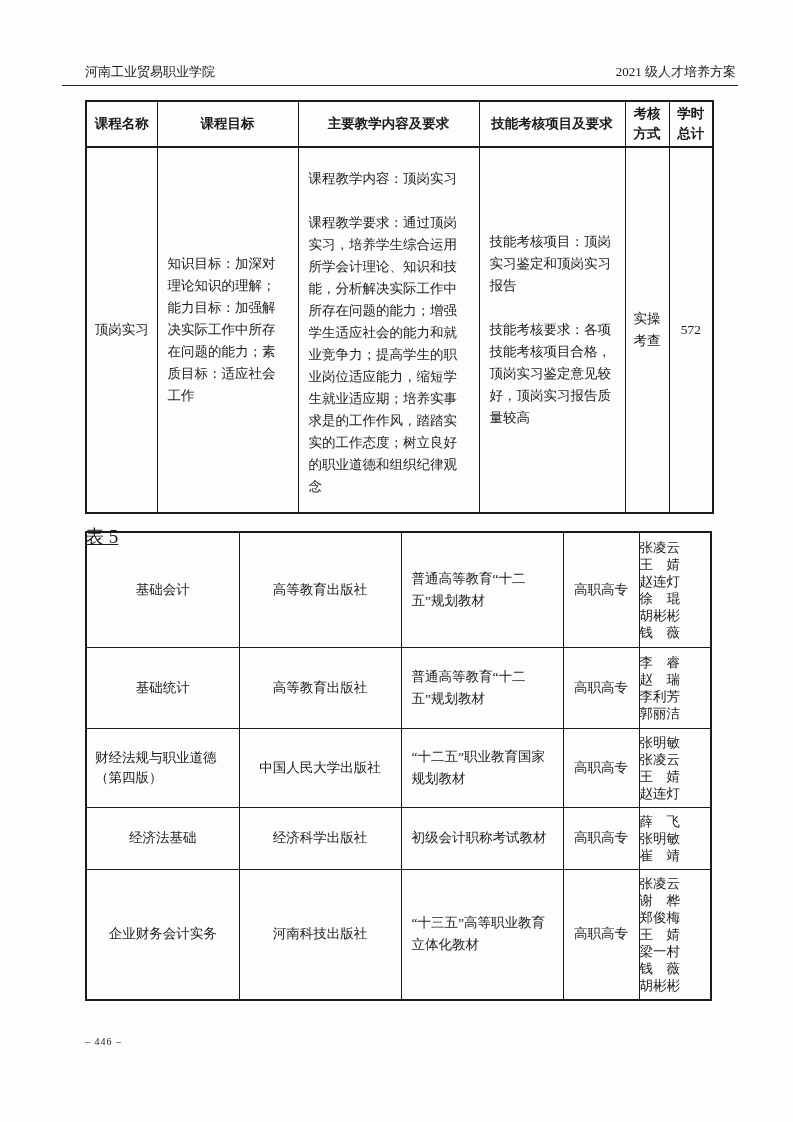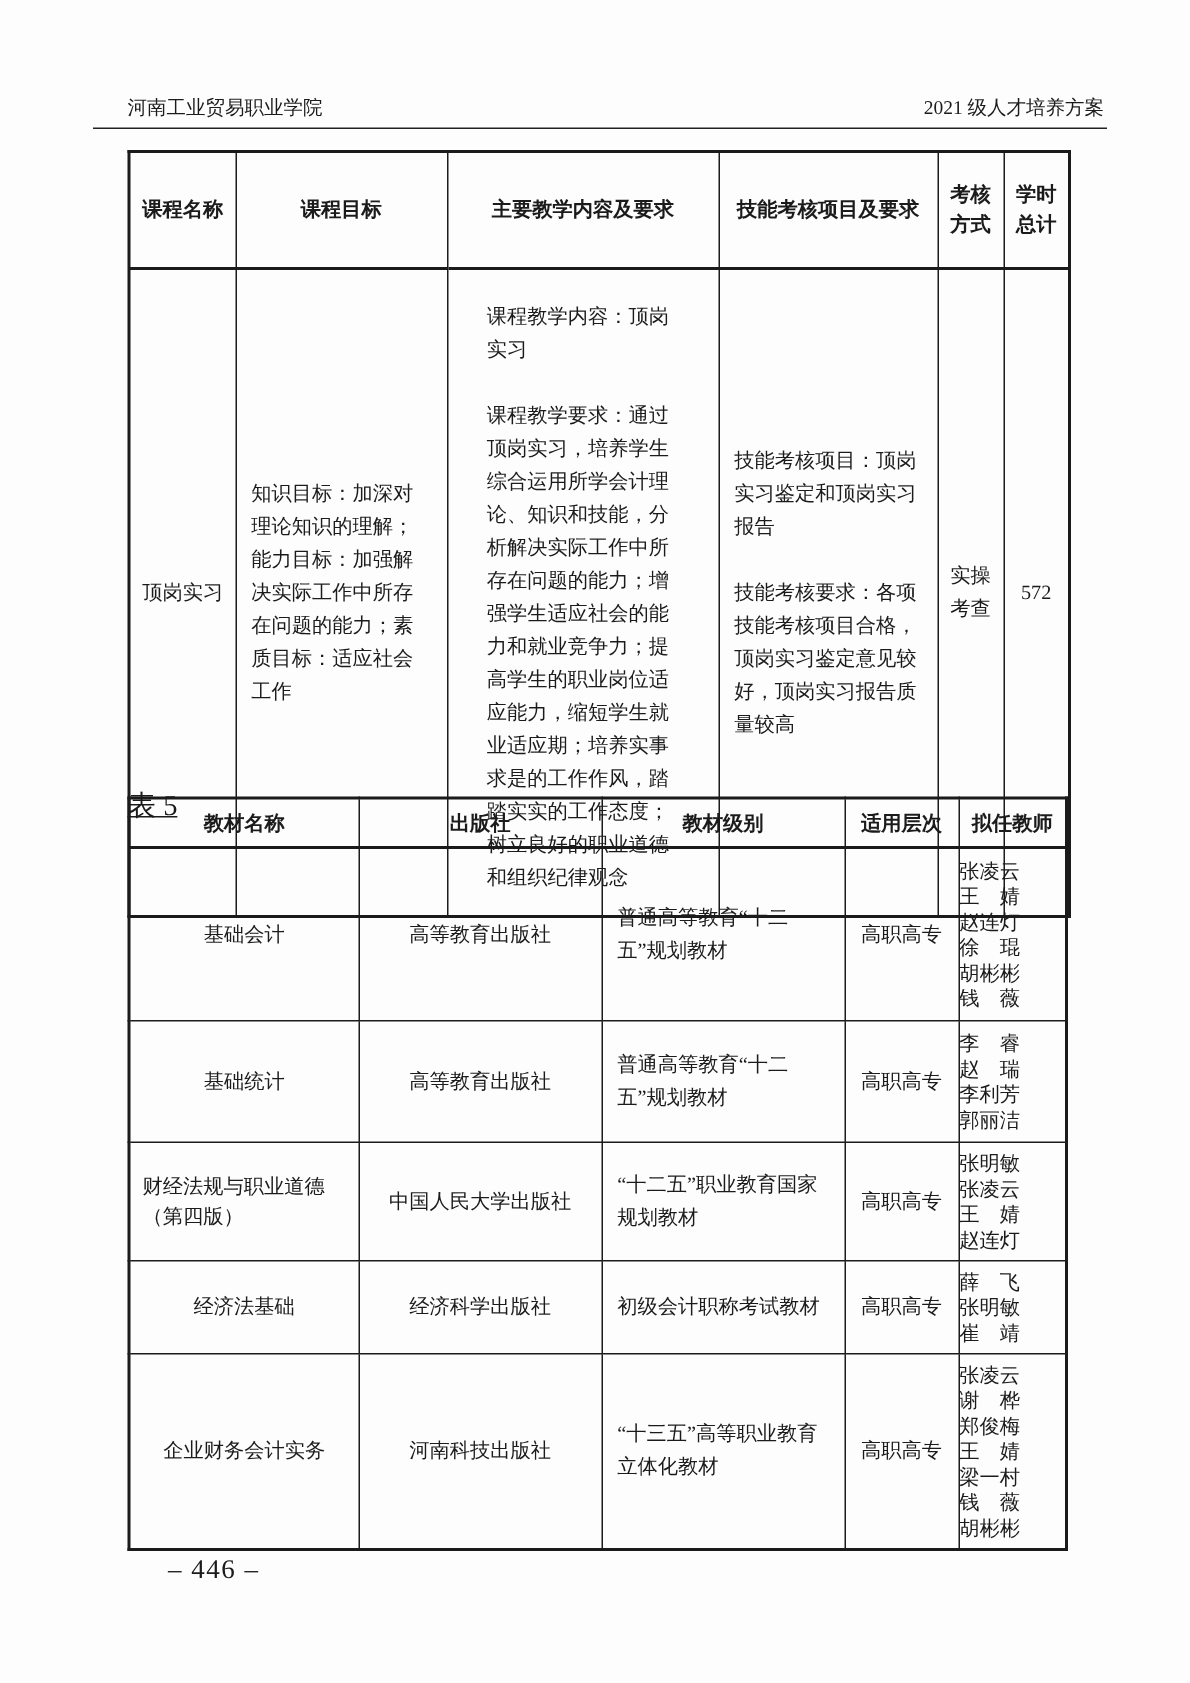--- a/index.html
+++ b/index.html
@@ -19,24 +19,24 @@
 
   table{border-collapse:collapse;table-layout:fixed;background:transparent;}
   td,th{border:1px solid #1b1b1b;font-size:13.5px;vertical-align:middle;
         word-break:break-all;overflow:hidden;}
   th{font-weight:bold;text-align:center;line-height:20px;padding:2px;}
 
   
   .course-table{position:absolute;left:85px;top:100px;width:627px;border:2px solid #1b1b1b;}
   .course-table tr.head th{border-bottom:2px solid #1b1b1b;height:39px;}
   .course-table td{line-height:22px;}
-  .cell-narrow{margin:16px auto;width:2em;text-align:left;}
+  .cell-narrow{margin:0 auto;width:2em;text-align:left;}
   .c-name{text-align:center;}
   .c-goal{text-align:left;padding:0 10px;}
-  .c-content{text-align:left;vertical-align:top;padding:20px 26px 14px;}
+  .c-content{text-align:left;vertical-align:top;padding:20px 10px 14px;}
   .c-assess{text-align:left;padding:0 10px;}
   .c-method{text-align:center;}
   .c-hours{text-align:center;}
   .para-gap{margin-top:22px;}
 
   
   .t5-caption{position:absolute;left:85px;top:509px;width:627px;height:22px;}
   .t5-label{position:absolute;left:0;top:15px;font-size:19px;text-decoration:underline;}
   .t5-title{position:absolute;left:0;right:0;text-align:center;top:0;
             font-size:15px;font-weight:bold;}
@@ -46,21 +46,21 @@
   .textbook-table tr.head th{border-bottom:2px solid #1b1b1b;height:27px;}
   .tb-name{text-align:center;line-height:20px;padding:2px 8px;margin-left:35px;}
   .tb-name.left{text-align:left;}
   .tb-pub{text-align:center;line-height:20px;padding:2px 6px;}
   .tb-level{text-align:left;line-height:22px;padding:4px 10px;}
   .tb-target{text-align:center;}
   .tb-teachers{text-align:center;padding:5px 0;vertical-align:middle;}
   .teacher-list{display:flex;flex-direction:column;align-items:flex-start;}
   .teacher-list div{line-height:17px;font-size:13.5px;white-space:pre;width:3em;text-align:left;}
 
-  .page-footer{position:absolute;left:85px;top:1036px;font-size:18px;letter-spacing:1px;margin-left:27px;}
+  .page-footer{position:absolute;left:85px;top:1036px;font-size:10px;letter-spacing:1px;}
 </style>
 </head>
 <body>
 
 <div class="page-header">
   <span class="hl">河南工业贸易职业学院</span>
   <span class="hr">2021 级人才培养方案</span>
 </div>
 
 <table class="course-table">
@@ -110,27 +110,20 @@
 
 <table class="textbook-table">
   <colgroup>
     <col style="width:153px">
       <col style="width:162px">
       <col style="width:162px">
     <col style="width:76px">
       <col style="width:72px">
   </colgroup>
   <tbody>
-      <tr class="head">
-    <th>教材名称</th>
-    <th>出版社</th>
-    <th>教材级别</th>
-    <th>适用层次</th>
-    <th>拟任教师</th>
-  </tr>
 
   <tr style="height:115px">
     <td class="tb-name">基础会计</td>
     <td class="tb-pub">高等教育出版社</td>
     <td class="tb-level">普通高等教育“十二五”规划教材</td>
     <td class="tb-target">高职高专</td>
     <td class="tb-teachers">
       <div class="teacher-list">
             <div>张凌云</div>
             <div>王　婧</div>

